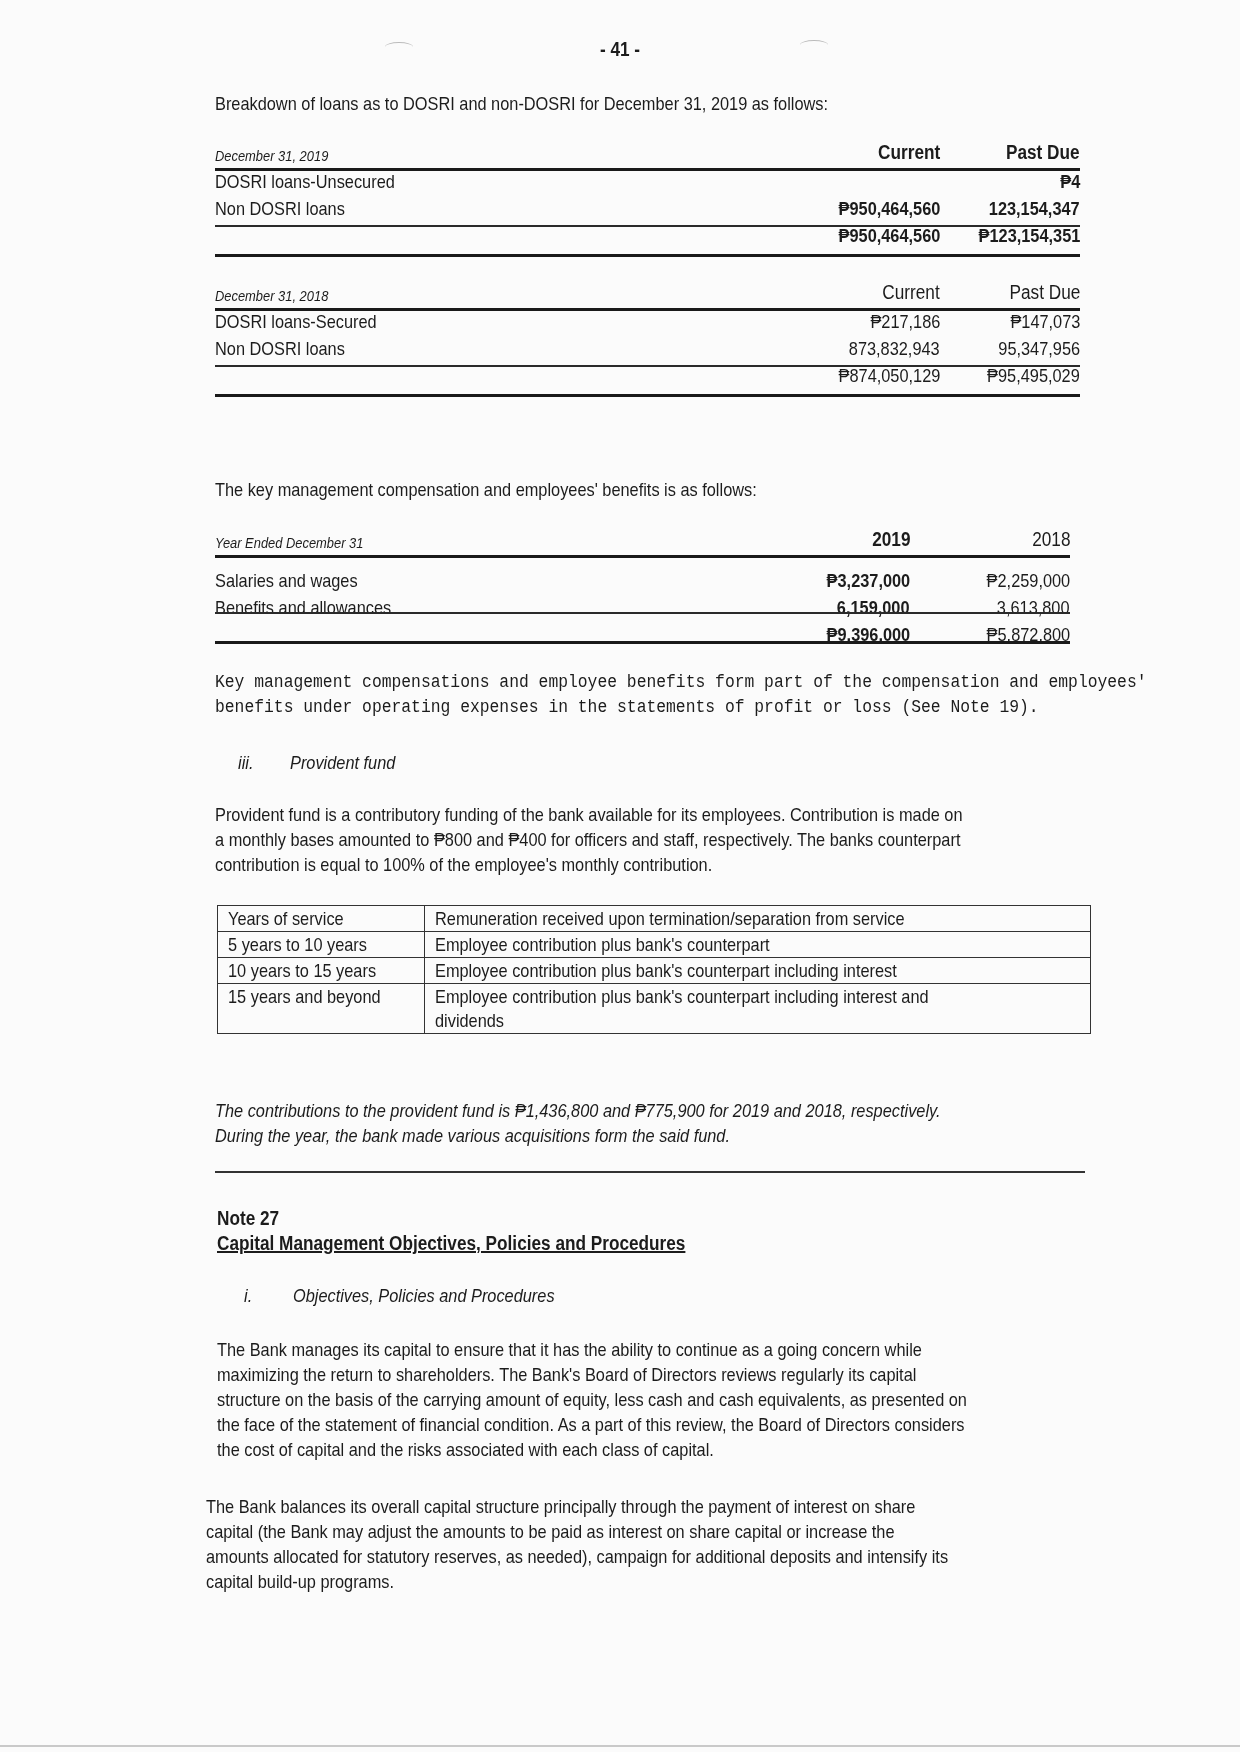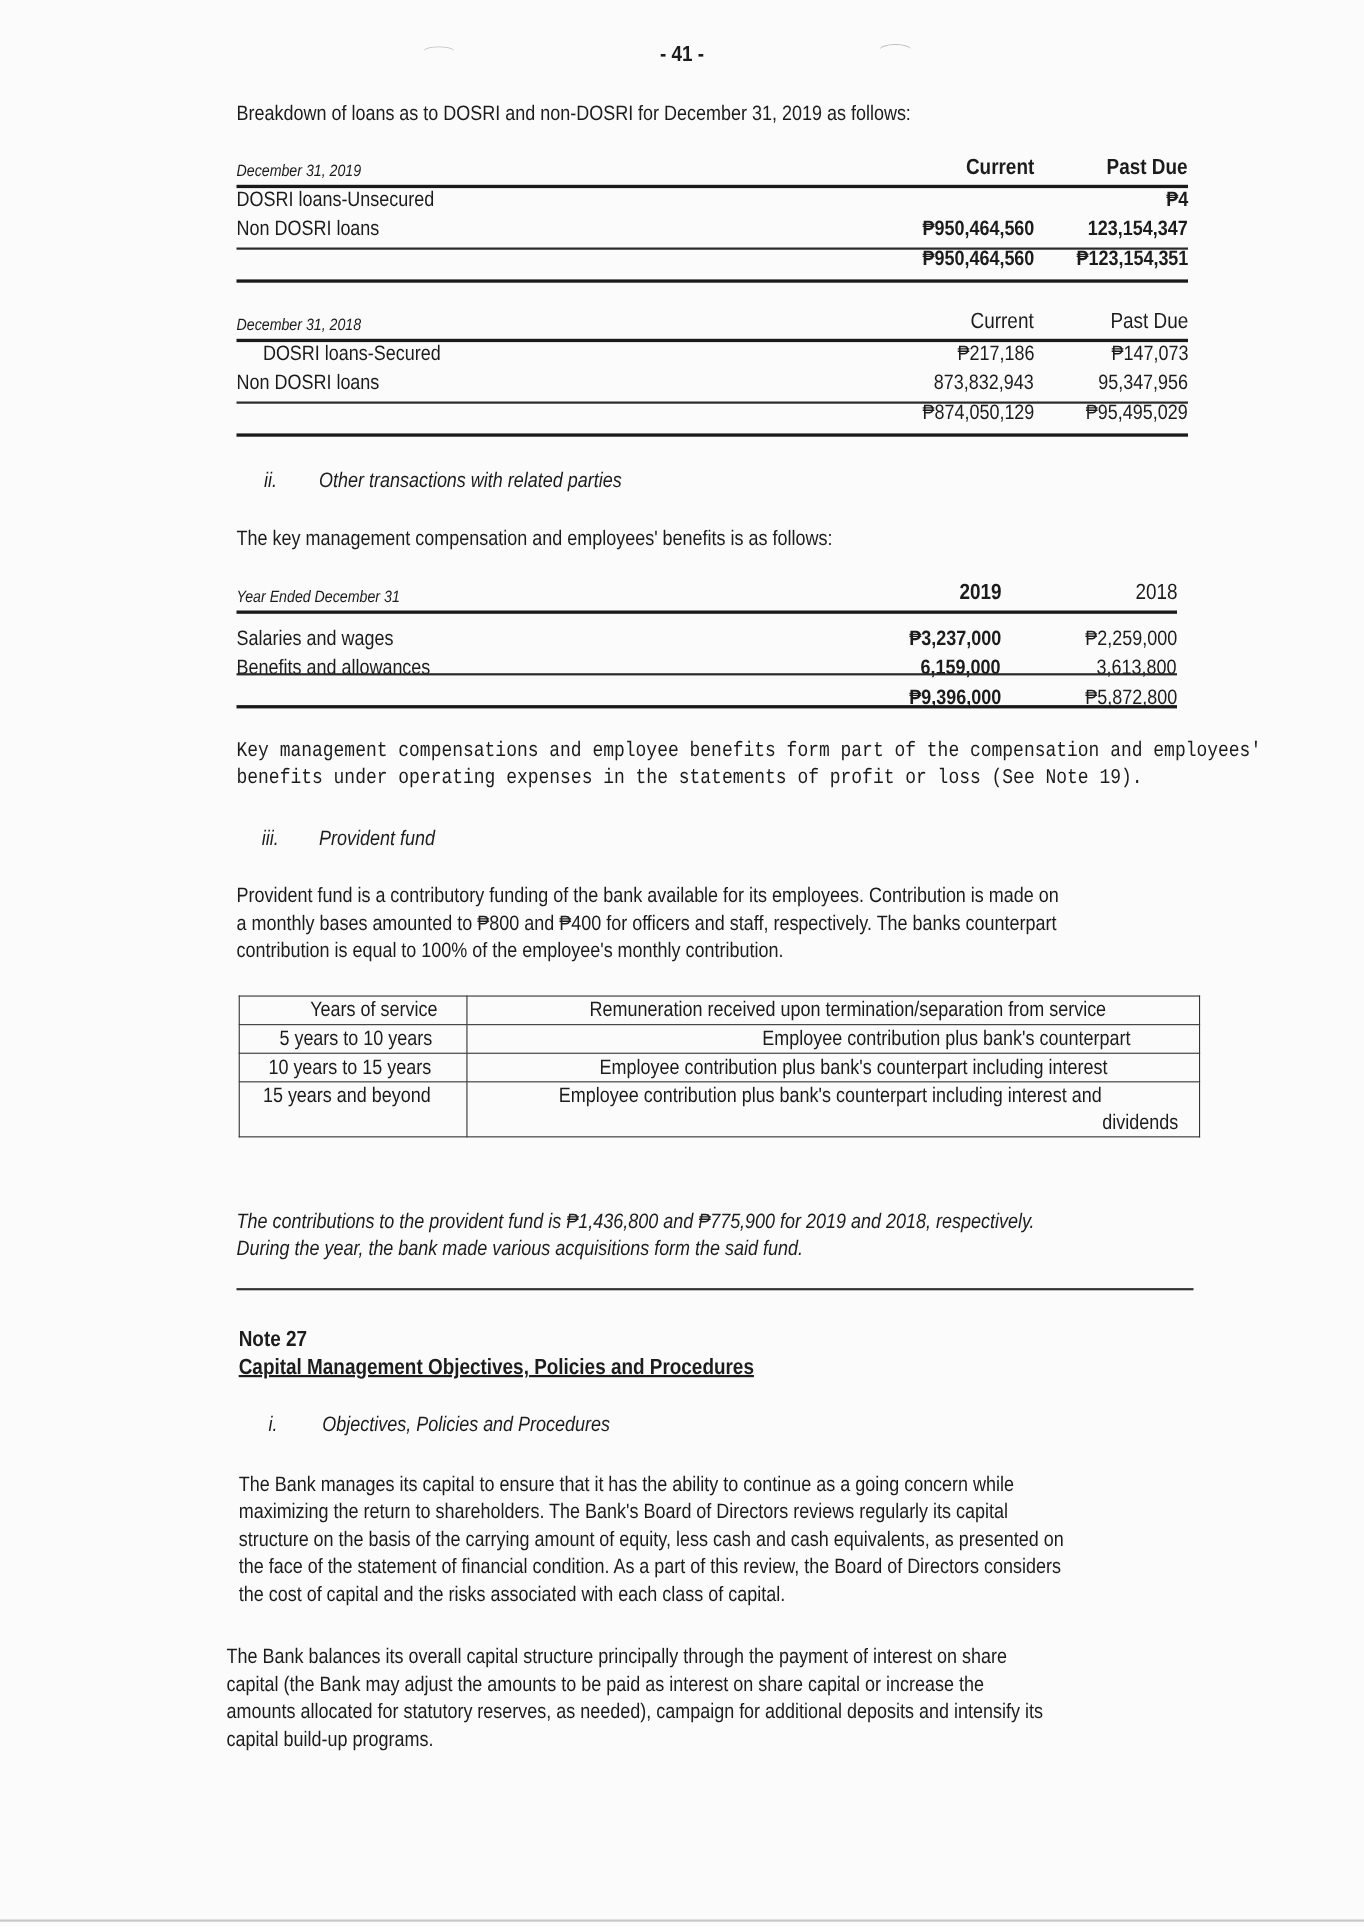--- a/index.html
+++ b/index.html
@@ -49,21 +49,20 @@
     .para .line { display: block; white-space: nowrap; transform: scaleX(0.86); transform-origin: left top; height: 25px; }
 
     
     .pf-table {
       position: absolute; left: 217px; top: 905px; width: 874px;
       border-collapse: collapse; font-size: 19px;
     }
     .pf-table td {
       border: 1.5px solid #333; padding: 1px 8px 0 10px; vertical-align: top;
       line-height: 24px;
-      text-align: right;
     }
     .pf-table td.col1 { width: 207px; }
     .pf-table td span { display: inline-block; white-space: nowrap; transform: scaleX(0.86); transform-origin: left top; }
 
     .separator { position: absolute; left: 215px; width: 870px; top: 1171px; height: 2px; background: #333; }
 
     .note-title { left: 217px; top: 1207px; font-weight: bold; font-size: 20px; }
     .note-subtitle { left: 217px; top: 1232px; font-weight: bold; font-size: 20px; text-decoration: underline; }
 
     .scan-mark { position: absolute; border-top: 1.5px solid #bbb; border-radius: 50%; }
@@ -106,42 +105,38 @@
     <div class="rule-thick" style="top:114px;"></div>
   </div>
 
   <div class="fin-table" style="top:280px;">
     <div class="fin-row hdr">
       <span class="label narrow">December 31, 2018</span>
       <span class="c1 narrow-r">Current</span>
       <span class="c2 narrow-r">Past Due</span>
     </div>
     <div class="rule-thick" style="top:28px;"></div>
-    <div class="fin-row" style="margin-top:2px;margin-left:24px;">
+    <div class="fin-row" style="margin-top:2px;">
       <span class="label narrow">DOSRI loans-Secured</span>
       <span class="c1 narrow-r">₱217,186</span>
       <span class="c2 narrow-r">₱147,073</span>
     </div>
     <div class="fin-row">
       <span class="label narrow">Non DOSRI loans</span>
       <span class="c1 narrow-r">873,832,943</span>
       <span class="c2 narrow-r">95,347,956</span>
     </div>
     <div class="rule-thin" style="top:85px;"></div>
     <div class="fin-row">
       <span class="c1 narrow-r">₱874,050,129</span>
       <span class="c2 narrow-r">₱95,495,029</span>
     </div>
     <div class="rule-thick" style="top:114px;"></div>
   </div>
 
-  <div class="abs section-heading" style="left:240px; top:427px; width:500px; height:25px;">
-    <span class="num narrow">ii.</span>
-    <span class="title narrow" style="left:50px;">Other transactions with related parties</span>
-  </div>
 
   <div class="abs narrow" style="left:215px; top:479px;">The key management compensation and employees' benefits is as follows:</div>
 
   <div class="fin-table" style="left:215px; width:855px; top:527px;">
     <div class="fin-row hdr">
       <span class="label narrow">Year Ended December 31</span>
       <span class="c1 narrow-r bold" style="right:160px;">2019</span>
       <span class="c2 narrow-r">2018</span>
     </div>
     <div class="rule-thick" style="top:28px;"></div>

